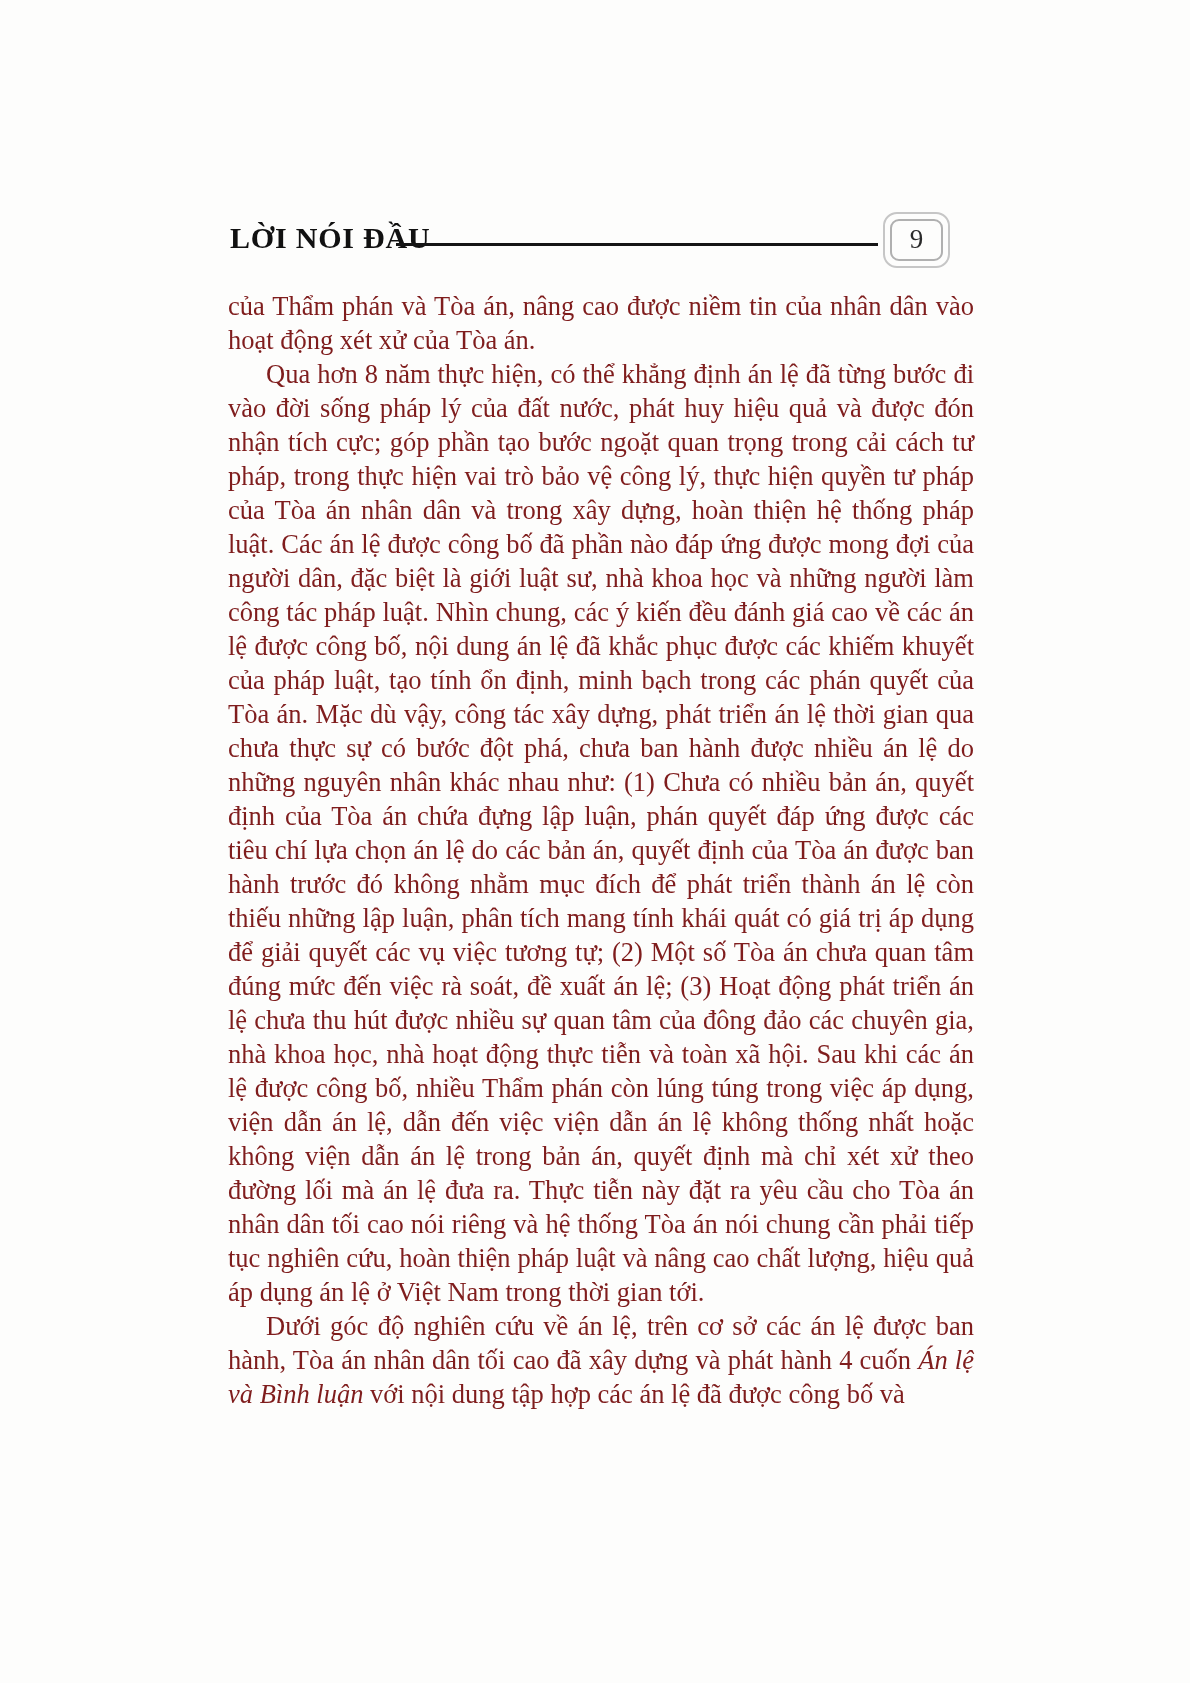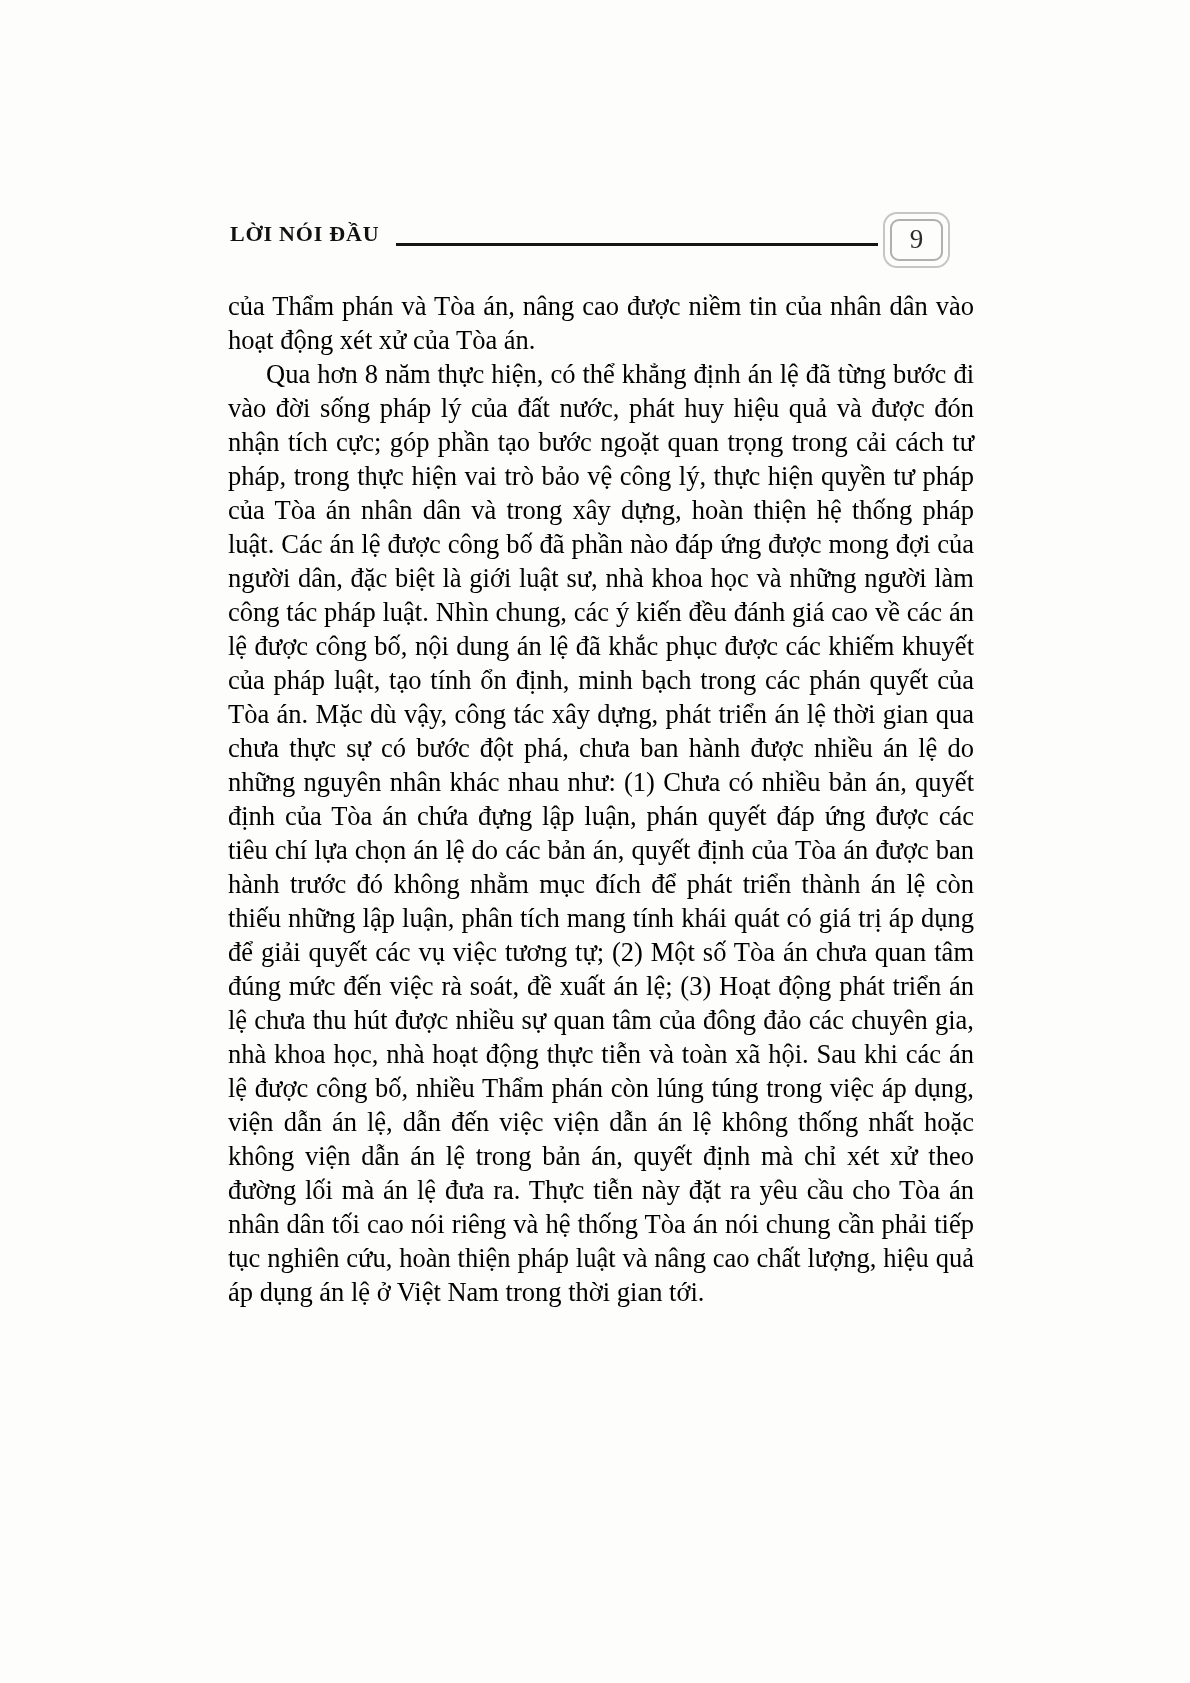--- a/index.html
+++ b/index.html
@@ -25,21 +25,21 @@
     position: absolute;
     left: 0;
     top: 0;
     width: 100%;
     height: 0;
   }
   .header-title {
     position: absolute;
     left: 230px;
     top: 221px;
-    font-size: 22px;
+    font-size: 30px;
     font-weight: bold;
     letter-spacing: 0.8px;
     color: #111;
     white-space: nowrap;
   }
   .header-rule {
     position: absolute;
     left: 396px;
     top: 243px;
     width: 482px;
@@ -78,21 +78,21 @@
   }
   
   .page-body {
     position: absolute;
     left: 228px;
     top: 289px;
     width: 746px;
     font-size: 26.5px;
     line-height: 34px;
     text-align: justify;
-    color: #000000;
+    color: #7f1d1d;
   }
   .page-body p {
     margin: 0;
     padding: 0;
   }
   .para-indent {
     text-indent: 38px;
     font-family: Liberation Serif, serif;
   }
   .italic {
@@ -110,15 +110,16 @@
     <div class="pagebox-outer">
       <div class="pagebox-inner">
         <span class="page-number">9</span>
       </div>
     </div>
   </div>
 
   <div class="page-body">
     <p>của Thẩm phán và Tòa án, nâng cao được niềm tin của nhân dân vào hoạt động xét xử của Tòa án.</p>
     <p class="para-indent">Qua hơn 8 năm thực hiện, có thể khẳng định án lệ đã từng bước đi vào đời sống pháp lý của đất nước, phát huy hiệu quả và được đón nhận tích cực; góp phần tạo bước ngoặt quan trọng trong cải cách tư pháp, trong thực hiện vai trò bảo vệ công lý, thực hiện quyền tư pháp của Tòa án nhân dân và trong xây dựng, hoàn thiện hệ thống pháp luật. Các án lệ được công bố đã phần nào đáp ứng được mong đợi của người dân, đặc biệt là giới luật sư, nhà khoa học và những người làm công tác pháp luật. Nhìn chung, các ý kiến đều đánh giá cao về các án lệ được công bố, nội dung án lệ đã khắc phục được các khiếm khuyết của pháp luật, tạo tính ổn định, minh bạch trong các phán quyết của Tòa án. Mặc dù vậy, công tác xây dựng, phát triển án lệ thời gian qua chưa thực sự có bước đột phá, chưa ban hành được nhiều án lệ do những nguyên nhân khác nhau như: (1) Chưa có nhiều bản án, quyết định của Tòa án chứa đựng lập luận, phán quyết đáp ứng được các tiêu chí lựa chọn án lệ do các bản án, quyết định của Tòa án được ban hành trước đó không nhằm mục đích để phát triển thành án lệ còn thiếu những lập luận, phân tích mang tính khái quát có giá trị áp dụng để giải quyết các vụ việc tương tự; (2) Một số Tòa án chưa quan tâm đúng mức đến việc rà soát, đề xuất án lệ; (3) Hoạt động phát triển án lệ chưa thu hút được nhiều sự quan tâm của đông đảo các chuyên gia, nhà khoa học, nhà hoạt động thực tiễn và toàn xã hội. Sau khi các án lệ được công bố, nhiều Thẩm phán còn lúng túng trong việc áp dụng, viện dẫn án lệ, dẫn đến việc viện dẫn án lệ không thống nhất hoặc không viện dẫn án lệ trong bản án, quyết định mà chỉ xét xử theo đường lối mà án lệ đưa ra. Thực tiễn này đặt ra yêu cầu cho Tòa án nhân dân tối cao nói riêng và hệ thống Tòa án nói chung cần phải tiếp tục nghiên cứu, hoàn thiện pháp luật và nâng cao chất lượng, hiệu quả áp dụng án lệ ở Việt Nam trong thời gian tới.</p>
+    <p class="para-indent"><span>Dưới góc độ nghiên cứu về án lệ, trên cơ sở các án lệ được ban hành, Tòa án nhân dân tối cao đã xây dựng và phát hành 4 cuốn </span><span class="italic">Án lệ và Bình luận</span><span> với nội dung tập hợp các án lệ đã được công bố và</span></p>
   </div>
 
 </div>
 
 </body></html>

